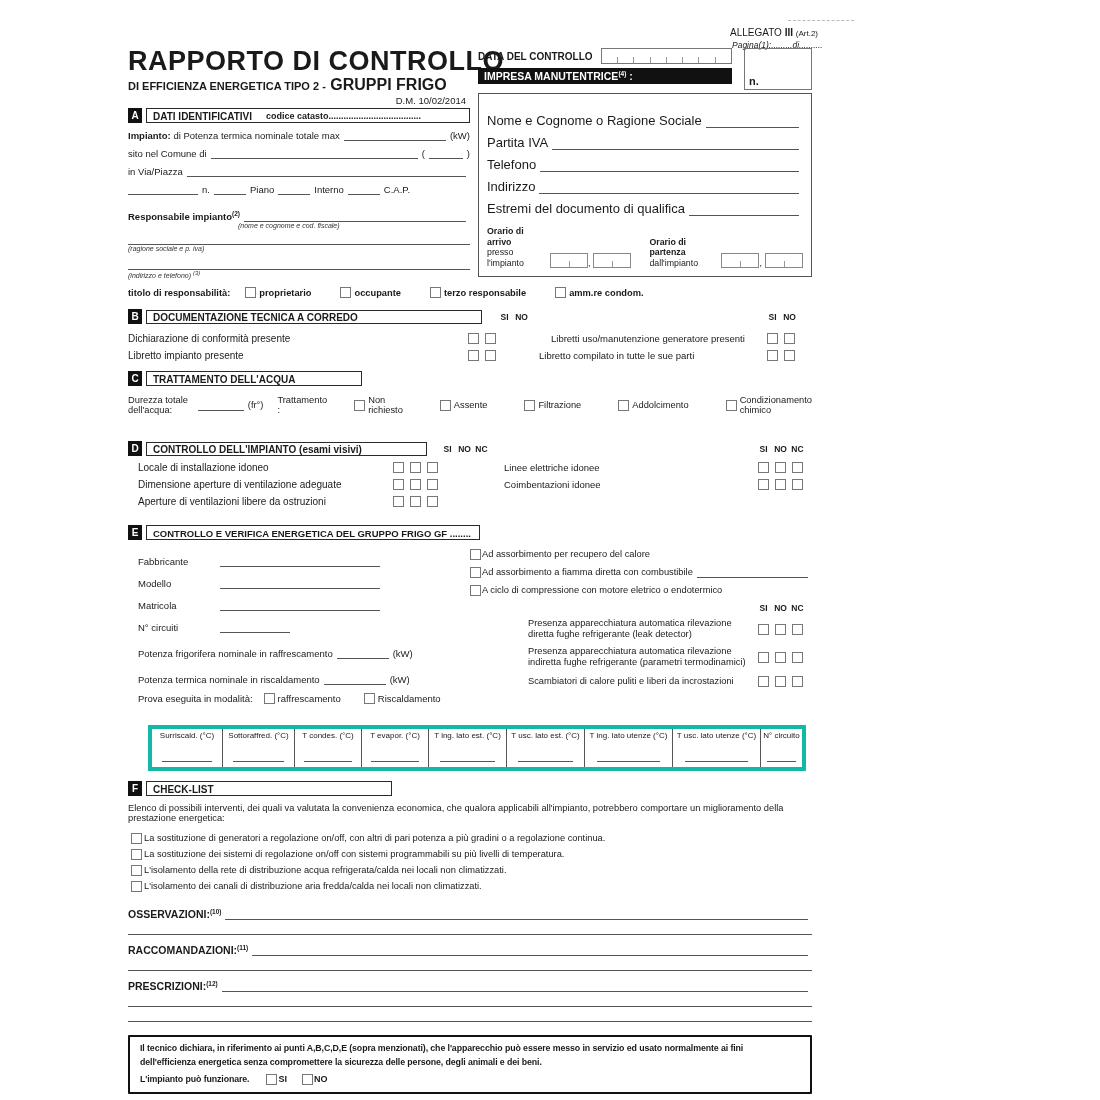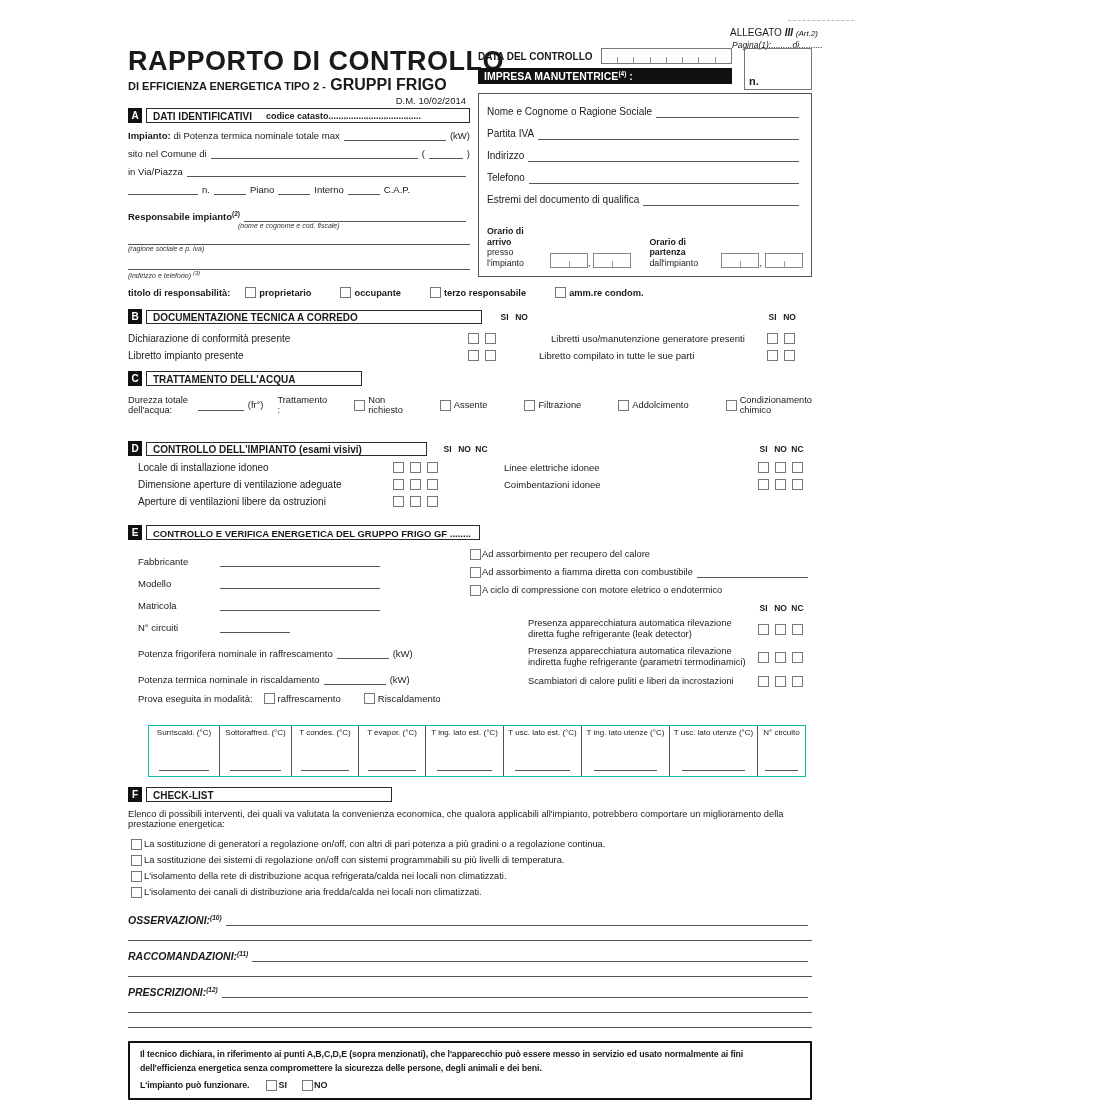--- a/index.html
+++ b/index.html
@@ -1,20 +1,20 @@
 <!DOCTYPE html>
 <html><head>
 <meta charset="utf-8">
 <style>
   html,body{margin:0;padding:0;background:#fff;}
   .sheet{position:relative;width:1100px;height:1100px;background:#fff;overflow:hidden;
          font-family:"Liberation Sans",sans-serif;color:#1a1a1a;}
   .content{position:absolute;left:128px;top:24px;width:684px;}
   .b{font-weight:bold}
-  .i{font-style:italic}
+  .i{}
   .sup{font-size:6.5px;vertical-align:super;line-height:0}
   .row{display:flex;align-items:flex-end;}
   .mid{align-items:center;}
   .wl{border-bottom:1px solid #555;height:11px;flex:1;margin:0 4px;min-width:18px}
   .wl.sh{flex:none}
   .cb{width:9px;height:9px;border:1px solid #777;background:#fff;flex:none;display:inline-block}
   .cbw{width:17px;display:flex;justify-content:center;flex:none}
   .cbs{display:flex;flex:none}
   .cbh{width:17px;text-align:center;font-size:8.5px;font-weight:bold;flex:none}
   .sec{display:flex;align-items:stretch;}
@@ -30,30 +30,30 @@
   .title{font-size:27px;font-weight:bold;letter-spacing:.5px;line-height:26px;white-space:nowrap}
   .subt{white-space:nowrap;margin-top:2px}
   .dateline{display:flex;align-items:center}
   .datebox{flex:1;height:14px;border:1px solid #777;display:flex;justify-content:space-evenly;
            align-items:flex-end;margin-left:8px}
   .tick{width:1px;height:6px;background:#999}
   .blackbar{background:#111;color:#fff;font-weight:bold;font-size:10.5px;padding:2px 6px;margin-top:4px}
   .nbox{position:absolute;right:0;top:0;width:68px;height:42px;border:1px solid #777;
         display:flex;align-items:flex-end;padding:2px 4px;box-sizing:border-box;font-weight:bold;font-size:11px}
   .panel{border:1px solid #555;margin-top:9px;padding:12px 8px 8px 8px}
-  .prow{display:flex;font-size:10px;height:22px}
+  .prow{display:flex;align-items:flex-end;font-size:13px;height:22px}
   .tgrp{display:flex;align-items:flex-end}
   .tbox{position:relative;width:36px;height:13px;border:1px solid #888;flex:none;margin-left:3px}
   .ttick{position:absolute;left:50%;bottom:0;width:1px;height:6px;background:#999}
   .qrow{display:flex;align-items:flex-end;height:17px}
   .qlab{width:252px;flex:none;font-size:10px}
   .rfill{margin-left:auto}
   .noteline{font-size:7px;font-style:italic;color:#333}
   .fullline{border-bottom:1px solid #555;height:14px}
-  .tbl{display:flex;border:1px solid #14b8a6;margin:14px 16px 0 20px;width:658px;height:52px;box-sizing:border-box}
+  .tbl{display:flex;border:4px solid #14b8a6;margin:14px 16px 0 20px;width:658px;height:46px;box-sizing:border-box}
   .tc{border-left:1px solid #555;display:flex;flex-direction:column;align-items:center;box-sizing:border-box}
   .tc:first-child{border-left:none}
   .tc .h{font-size:8px;margin-top:2px;text-align:center;white-space:nowrap}
   .tc .u{margin-top:auto;margin-bottom:5px;width:72%;border-bottom:1px solid #555}
   .decl{border:2px solid #111;border-radius:1px;padding:5px 10px 6px 10px;margin-top:13px}
   .decl .t{font-size:8.8px;font-weight:bold;line-height:1.55;letter-spacing:-0.1px}
   .dash{position:absolute;left:788px;top:20px;width:66px;border-top:1.5px dashed #bbb}
   .alleg{position:absolute;left:730px;top:27px;font-size:10px}
   .pagina{position:absolute;left:732px;top:40px;font-size:8.5px;font-style:italic}
 </style>
@@ -150,25 +150,25 @@
         <div class="panel">
           <div class="prow">
               <span>Nome e Cognome o Ragione Sociale</span>
               <span class="wl"></span>
             </div>
           <div class="prow">
               <span>Partita IVA</span>
               <span class="wl"></span>
             </div>
           <div class="prow">
-              <span>Indirizzo</span>
+              <span>Telefono</span>
               <span class="wl"></span>
             </div>
           <div class="prow">
-              <span>Telefono</span>
+              <span>Indirizzo</span>
               <span class="wl"></span>
             </div>
           <div class="prow">
               <span>Estremi del documento di qualifica</span>
               <span class="wl"></span>
             </div>
           <div style="display:flex;margin-top:10px">
             <div class="tgrp">
               <span style="font-size:8.8px;line-height:1.2"><span class="b">Orario di arrivo</span><br><span>presso l'impianto</span></span>
               <span class="tbox">

